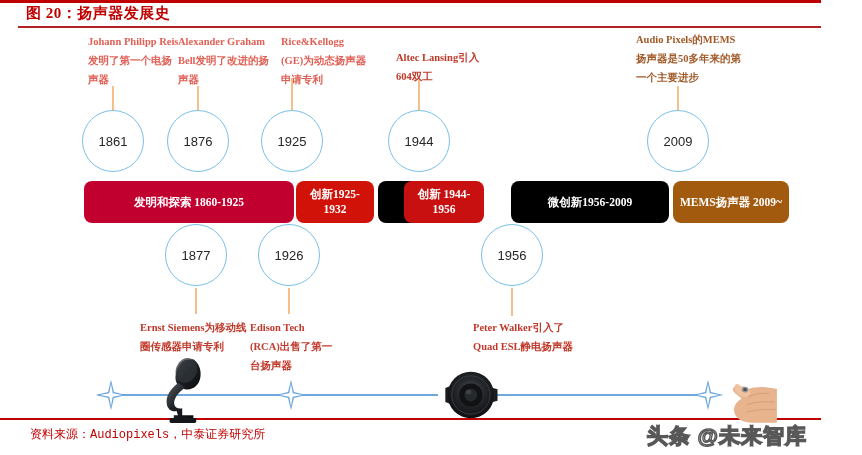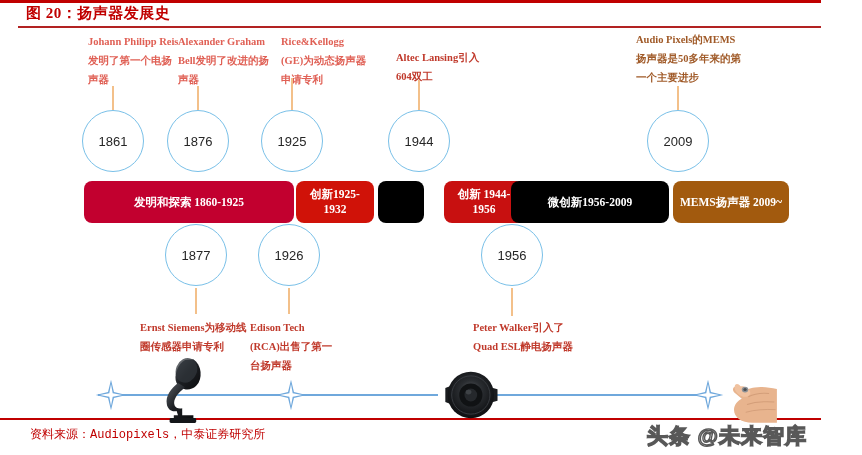--- a/index.html
+++ b/index.html
@@ -189,21 +189,21 @@
   </div>
 
   <div class="bar" style="left:296px; width:78px; background:#D01208;">
     <span>创新1925-1932</span>
   </div>
 
   <div class="bar" style="left:378px; width:46px; background:#000000;">
     <span></span>
   </div>
 
-  <div class="bar" style="left:444px; width:80px; background:#C81010;">
+  <div class="bar" style="left:404px; width:80px; background:#C81010;">
     <span>创新 1944-1956</span>
   </div>
 
   <div class="bar" style="left:511px; width:158px; background:#000000;">
     <span>微创新1956-2009</span>
   </div>
 
   <div class="bar" style="left:673px; width:116px; background:#A25A0E;">
     <span>MEMS扬声器 2009~</span>
   </div>

